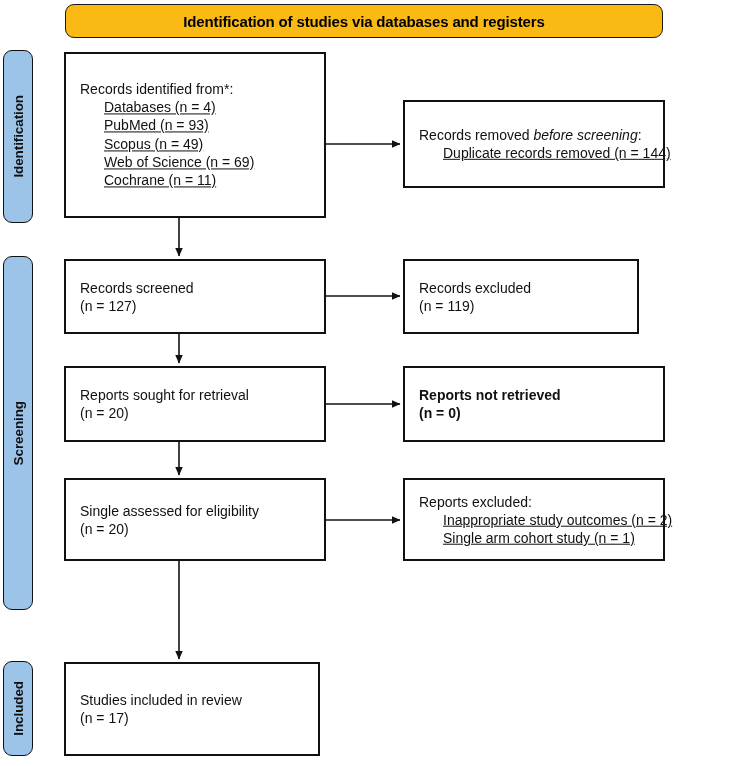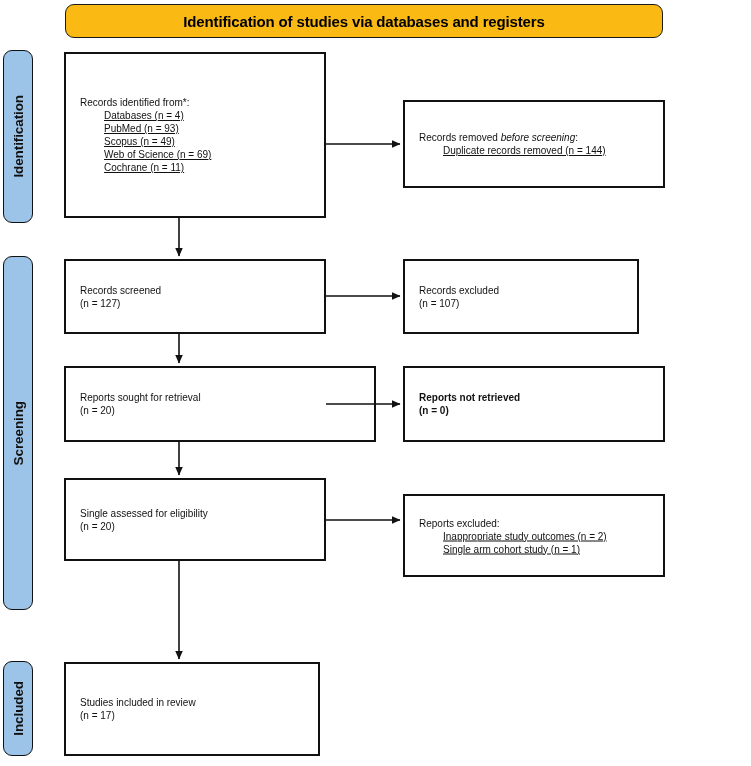--- a/index.html
+++ b/index.html
@@ -81,40 +81,40 @@
     border: 2px solid #111111;
     box-sizing: border-box;
     padding: 0;
   }
   .box-body {
     position: absolute;
     left: 14px;
     right: 8px;
     top: 50%;
     transform: translateY(-50%);
-    font-size: 10px;
+    font-size: 14px;
     line-height: 1.30;
     color: #111;
   }
   .box-body .ln { display: block; white-space: nowrap; }
   .box-body .ind { padding-left: 24px; text-decoration: underline; }
   .box-body em { font-style: italic; text-align: center; }
 
   
   .box-identified   { left: 64px;  top: 52px;  width: 262px; height: 166px; }
   .box-screened     { left: 64px;  top: 259px; width: 262px; height: 75px;  }
-  .box-sought       { left: 64px;  top: 366px; width: 312px; height: 76px;  }
+  .box-sought       { left: 64px;  top: 366px; width: 262px; height: 76px;  }
   .box-assessed     { left: 64px;  top: 478px; width: 262px; height: 83px;  }
   .box-included     { left: 64px;  top: 662px; width: 256px; height: 94px; padding-left: 28px;  }
 
   
   .box-removed      { left: 403px; top: 100px; width: 262px; height: 88px;  }
   .box-excluded     { left: 403px; top: 259px; width: 236px; height: 75px;  }
   .box-notretrieved { left: 403px; top: 366px; width: 262px; height: 76px; font-weight: bold;  }
-  .box-repexcluded  { left: 403px; top: 478px; width: 262px; height: 83px; margin-top: 16px;  }
+  .box-repexcluded  { left: 403px; top: 478px; width: 262px; height: 83px;  }
 
   
   #connectors {
     position: absolute;
     left: 0;
     top: 0;
     width: 751px;
     height: 766px;
     pointer-events: none;
   }
@@ -159,21 +159,21 @@
   <div class="box box-screened">
     <div class="box-body">
       <span class="ln">Records screened</span>
       <span class="ln">(n = 127)</span>
     </div>
   </div>
 
   <div class="box box-excluded">
     <div class="box-body">
       <span class="ln">Records excluded</span>
-      <span class="ln">(n = 107)</span>
+      <span class="ln">(n = 119)</span>
     </div>
   </div>
 
   <div class="box box-sought">
     <div class="box-body">
       <span class="ln">Reports sought for retrieval</span>
       <span class="ln">(n = 20)</span>
     </div>
   </div>
 

